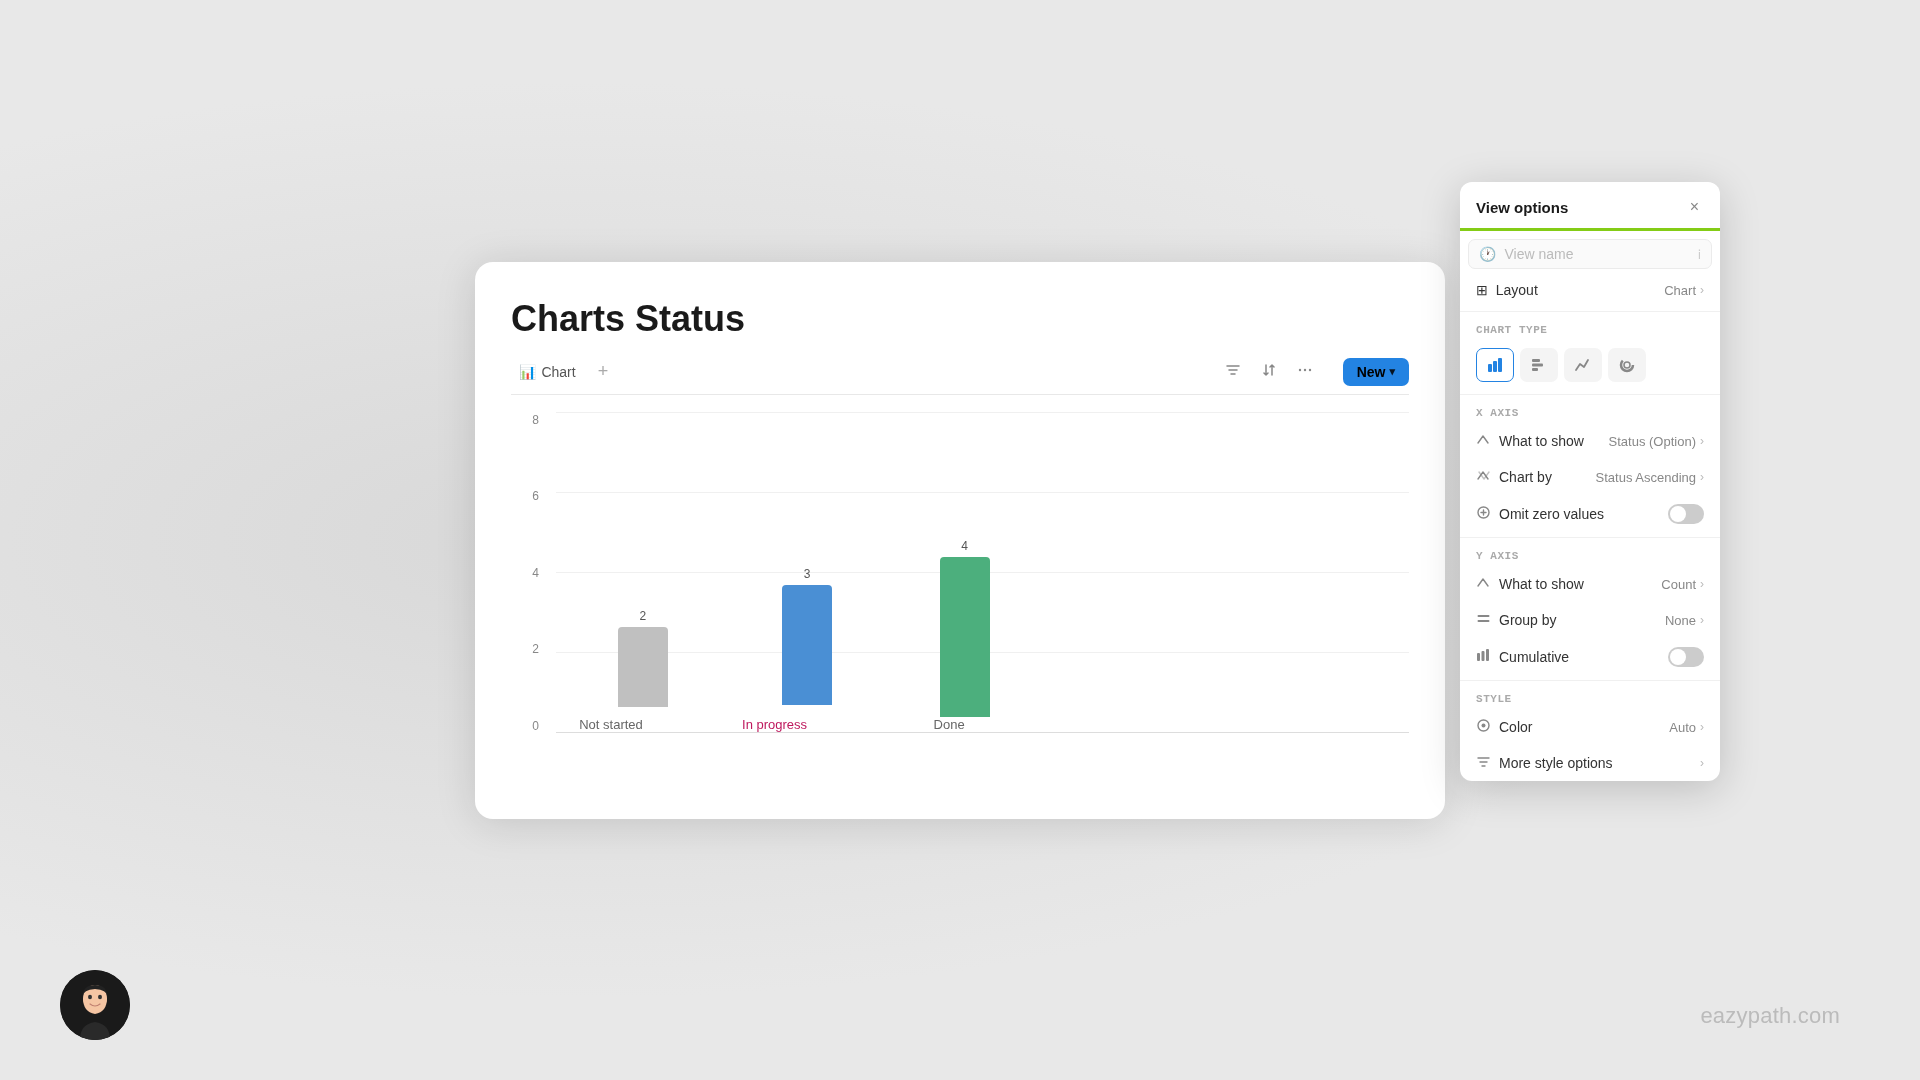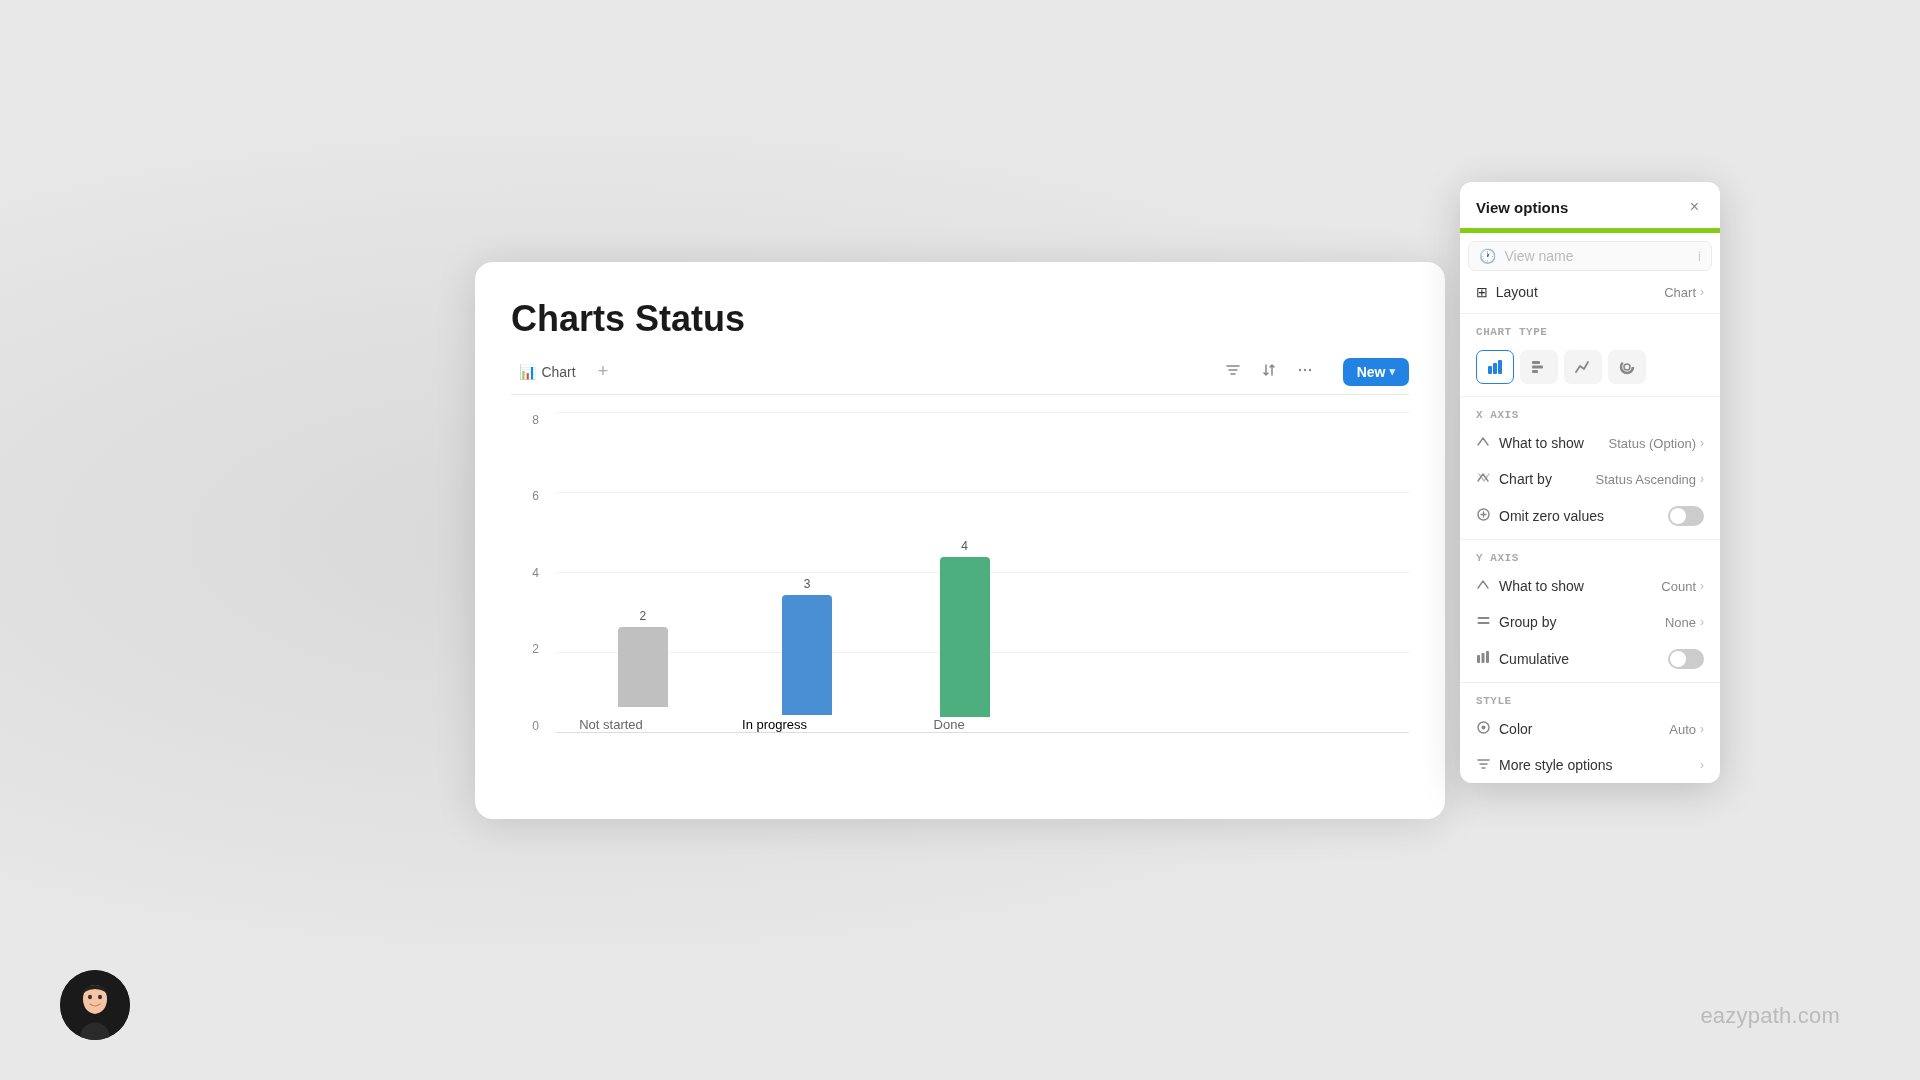--- a/index.html
+++ b/index.html
@@ -84,21 +84,21 @@
       color: #888;
       font-size: 16px;
       padding: 4px 6px;
       border-radius: 4px;
     }
 
     .new-btn {
       display: flex;
       align-items: center;
       background: #2383e2;
-      color: #ffffff;
+      color: #000000;
       border: none;
       border-radius: 7px;
       padding: 6px 14px;
       font-size: 14px;
       font-weight: 600;
       cursor: pointer;
       gap: 4px;
       margin-left: 16px;
     }
 
@@ -200,21 +200,21 @@
       z-index: 10;
       padding: 0;
       overflow: hidden;
     }
 
     .panel-header {
       display: flex;
       align-items: center;
       justify-content: space-between;
       padding: 14px 16px 10px 16px;
-      border-bottom: 5px solid #84cc16;
+      border-bottom: 3px solid #84cc16;
     }
 
     .panel-title {
       font-size: 15px;
       font-weight: 600;
       color: #1a1a1a;
     }
 
     .panel-close {
       background: none;
@@ -433,21 +433,21 @@
 
       <div class="bar-wrapper" style="position:relative; display:flex; flex-direction:column; align-items:center; margin-left:55px; margin-right:40px;">
         <span class="bar-value">2</span>
         <div class="bar" style="height:80px; background:#c0c0c0;"></div>
         <span class="x-label" style="position:static; margin-top:10px; font-size:13px; color:#666;">Not started</span>
       </div>
 
       <div class="bar-wrapper" style="position:relative; display:flex; flex-direction:column; align-items:center; margin-left:60px; margin-right:40px;">
         <span class="bar-value">3</span>
         <div class="bar" style="height:120px; background:#4a8fd4;"></div>
-        <span class="x-label" style="position:static; margin-top:2px; font-size:13px; color:#000000;">In progress</span>
+        <span class="x-label" style="position:static; margin-top:12px; font-size:13px; color:#be185d;">In progress</span>
       </div>
 
       <div class="bar-wrapper" style="position:relative; display:flex; flex-direction:column; align-items:center; margin-left:60px;">
         <span class="bar-value">4</span>
         <div class="bar" style="height:160px; background:#4caf7d;"></div>
         <span class="x-label" style="position:static; font-size:13px; color:#666;">Done</span>
       </div>
     </div>
   </div>
 </div>

